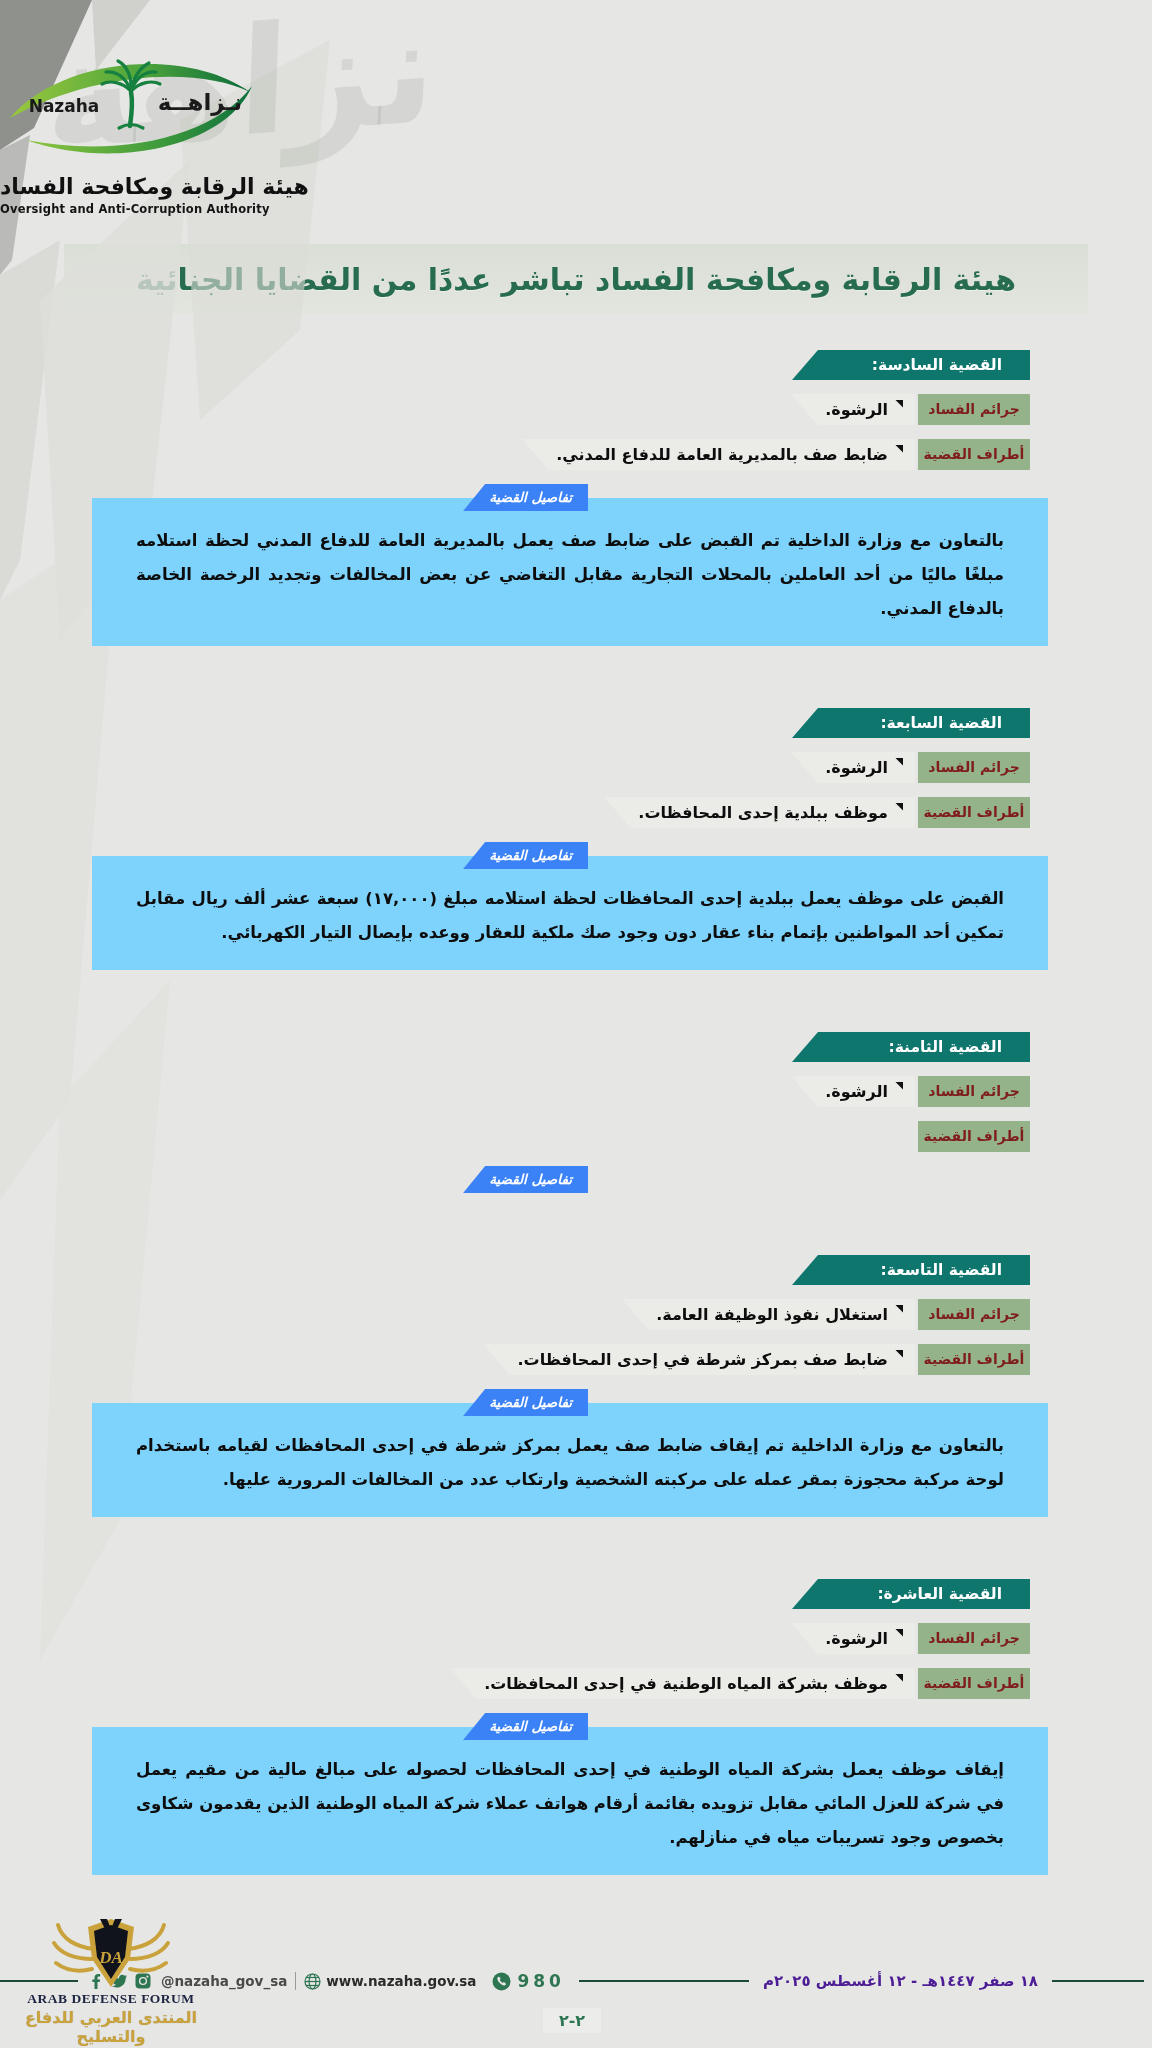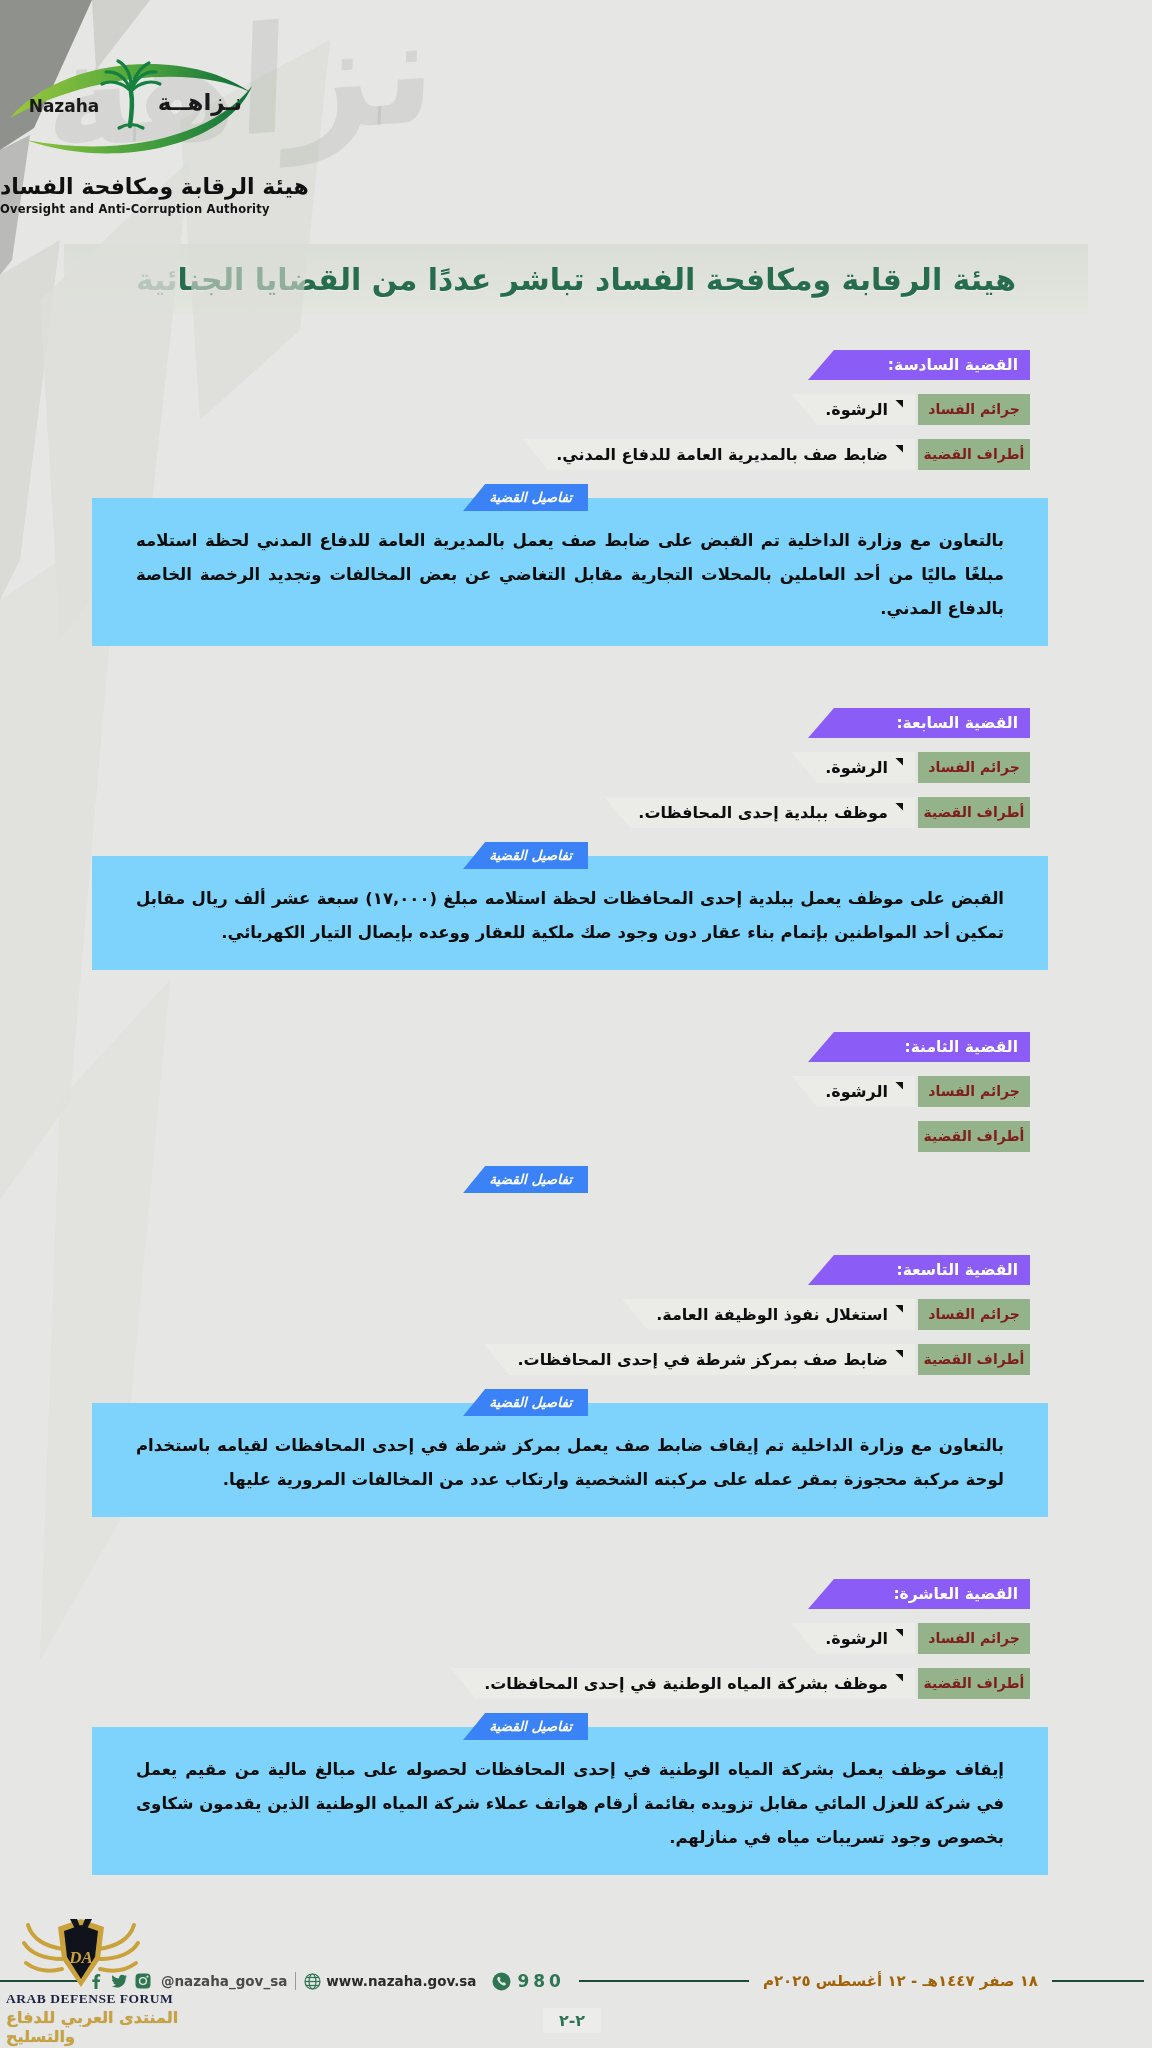--- a/index.html
+++ b/index.html
@@ -31,22 +31,22 @@
     direction:rtl;font-size:30px;font-weight:bold;color:#266c4d;
     text-shadow:0 1px 0 rgba(255,255,255,.4);
   }
   
   .cases{position:relative;}
   .case{direction:rtl;margin:36px 104px 0 92px;position:relative;}
   .case + .case{margin-top:62px;}
   .case-banner{
     width:max-content;min-width:180px;height:30px;line-height:30px;
     margin-left:auto;margin-right:18px;
-    background:#8b5cf6;color:#fff;font-size:15.5px;font-weight:bold;
-    padding:0 12px 0 30px;
+    background:#0f766e;color:#fff;font-size:15.5px;font-weight:bold;
+    padding:0 28px 0 30px;
     clip-path:polygon(26px 0,100% 0,100% 100%,0 100%);
   }
   .row{display:flex;align-items:stretch;margin:14px 18px 0 0;}
   .badge{
     flex:0 0 112px;height:31px;line-height:31px;text-align:center;
     background:#94b38a;color:#7f1d1d;font-size:14px;font-weight:bold;
   }
   .bar{
     margin-right:3px;height:31px;display:flex;align-items:center;
     background:#ebebe7;padding:0 12px 0 34px;
@@ -81,29 +81,29 @@
   }
   .seg{height:2px;background:#1d4a39;}
   .seg.stub{width:78px;}
   .seg.grow{flex:1 1 auto;margin:0 14px;}
   .seg.tail{width:92px;}
   .soc{display:flex;align-items:center;gap:7px;margin-left:10px;}
   .handle{font-size:13.5px;font-weight:bold;color:#4a4a4a;margin-left:3px;}
   .vdiv{width:1px;height:18px;background:#9a9a9a;margin:0 8px;}
   .site{font-size:13.5px;font-weight:bold;color:#2b2b2b;}
   .phone-num{font-size:17px;font-weight:bold;color:#2e7551;letter-spacing:4px;margin-left:2px;}
-  .date{direction:rtl;font-size:15px;font-weight:bold;color:#a16207;white-space:nowrap;}
+  .date{direction:rtl;font-size:15px;font-weight:bold;color:#4c1d95;white-space:nowrap;}
   .page-num-wrap{position:absolute;top:56px;left:0;right:0;text-align:center;}
   .page-num{
     display:inline-block;background:#ececea;color:#2e7551;
     font-size:16px;font-weight:bold;padding:3px 16px;
   }
   
   .adf{
-    position:absolute;left:6px;bottom:2px;width:210px;text-align:left;z-index:5;
+    position:absolute;left:6px;bottom:2px;width:210px;text-align:center;z-index:5;
   }
   .adf .en{font-family:"Liberation Serif",serif;font-size:13.5px;font-weight:bold;color:#1c2340;letter-spacing:.5px;margin-top:-4px;}
   .adf .ar{font-size:16px;font-weight:bold;color:#c9a23c;direction:rtl;margin-top:1px;text-shadow:0 0 1px rgba(0,0,0,.25);}
 </style>
 </head>
 <body>
 
 <div class="bg-art">
   <svg width="640" height="1800" viewBox="0 0 640 1800">
     <polygon points="0,0 92,0 34,128 0,150" fill="#70746f" opacity="0.75"></polygon>

